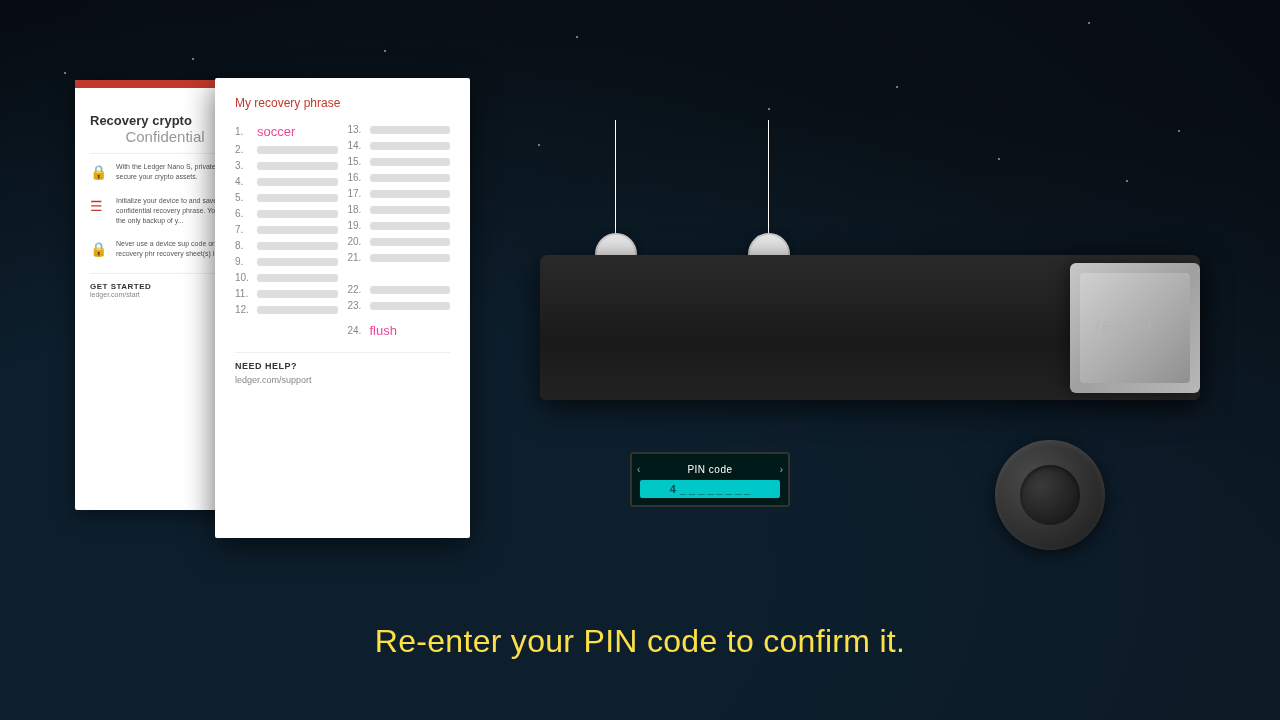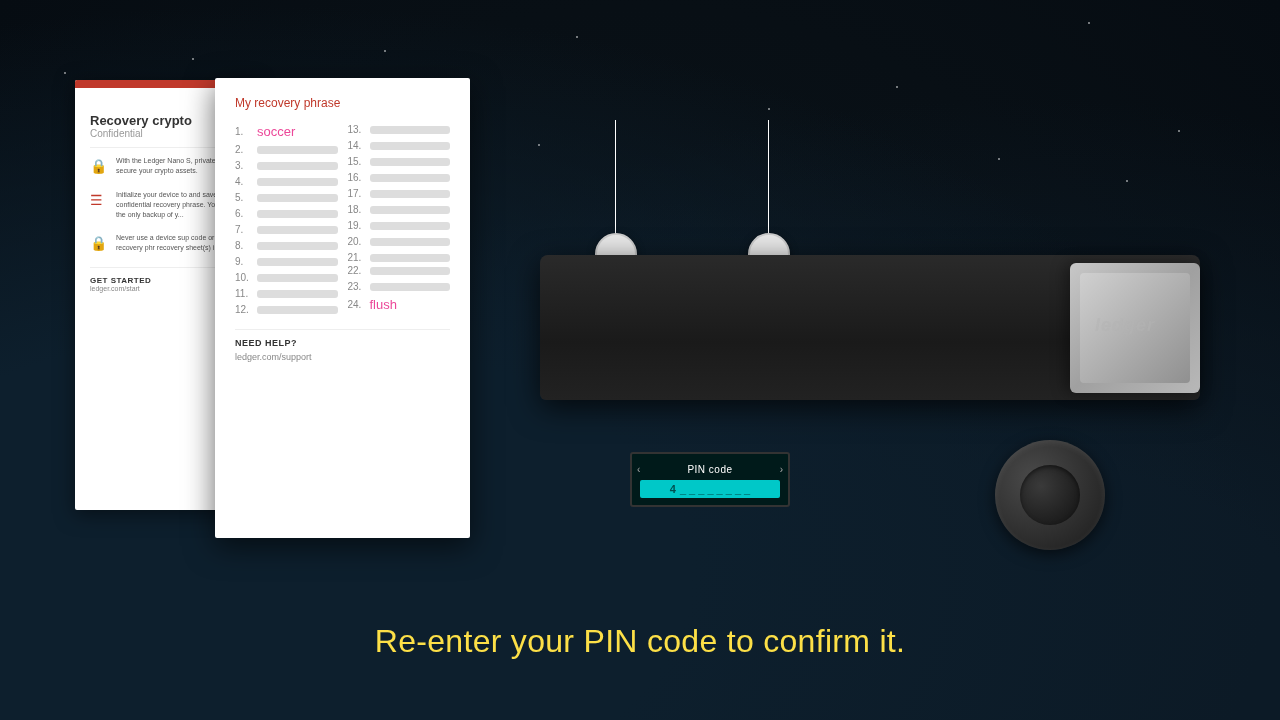--- a/index.html
+++ b/index.html
@@ -66,22 +66,23 @@
       height: 8px;
       background: #c0392b;
     }
     .rs-title {
       margin-top: 18px;
       font-size: 13px;
       font-weight: bold;
       color: #333;
     }
     .rs-subtitle {
-      font-size: 10px;
+      font-size: 15px;
       color: #999;
+      text-align: center;
     }
     .rs-section {
       display: flex;
       align-items: flex-start;
       margin-bottom: 14px;
     }
     .rs-icon {
       width: 18px;
       height: 18px;
       margin-right: 8px;
@@ -509,29 +510,29 @@
         <div class="rc-word-blur rc-word-blur-sm"></div>
       </div>
       <div class="rc-word-item" style="margin-top:5px">
         <span class="rc-num">20.</span>
         <div class="rc-word-blur rc-word-blur-md"></div>
       </div>
       <div class="rc-word-item" style="margin-top:5px">
         <span class="rc-num">21.</span>
         <div class="rc-word-blur rc-word-blur-sm"></div>
       </div>
-      <div class="rc-word-item" style="margin-top:2px">
+      <div class="rc-word-item" style="margin-top:21px">
         <span class="rc-num">22.</span>
         <div class="rc-word-blur rc-word-blur-md"></div>
       </div>
       <div class="rc-word-item" style="margin-top:5px">
         <span class="rc-num">23.</span>
         <div class="rc-word-blur rc-word-blur-sm"></div>
       </div>
-      <div class="rc-word-item" style="margin-top:5px">
+      <div class="rc-word-item" style="margin-top:12px">
         <span class="rc-num">24.</span>
         <span class="rc-word-text">flush</span>
       </div>
     </div>
   </div>
   <div class="rc-divider"></div>
   <div class="rc-help-label">NEED HELP?</div>
   <div class="rc-help-link">ledger.com/support</div>
 </div>
 

